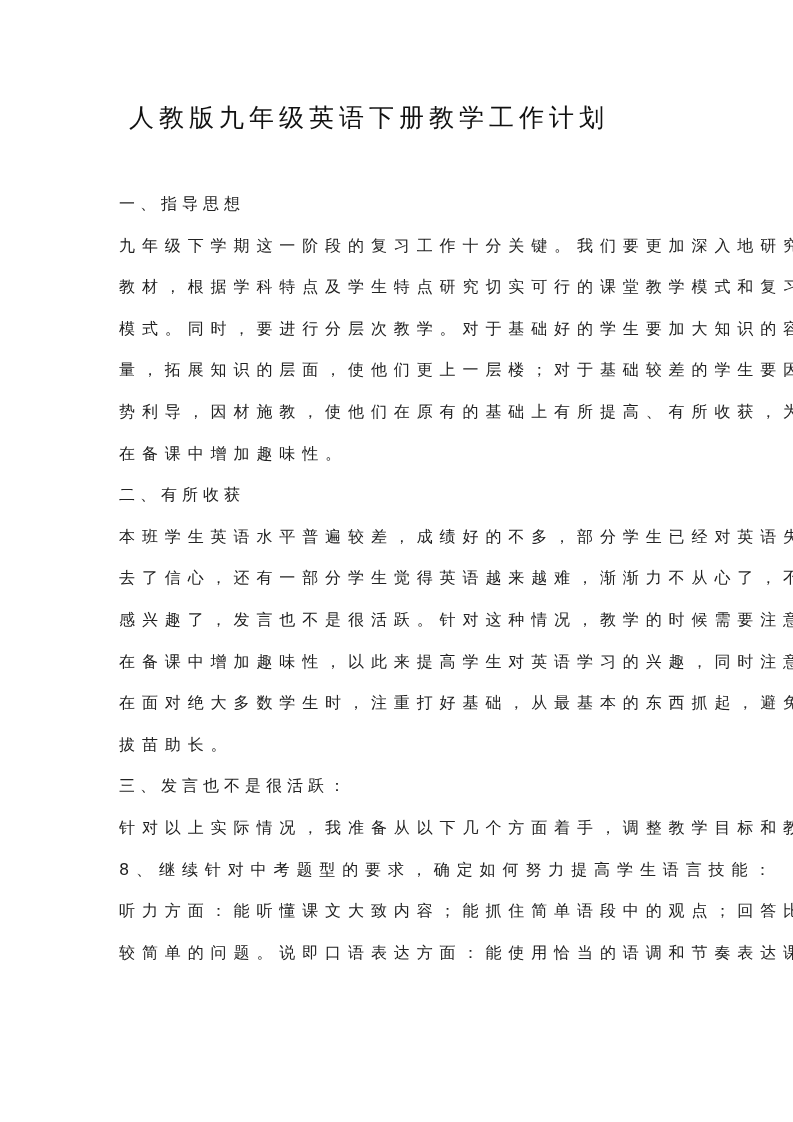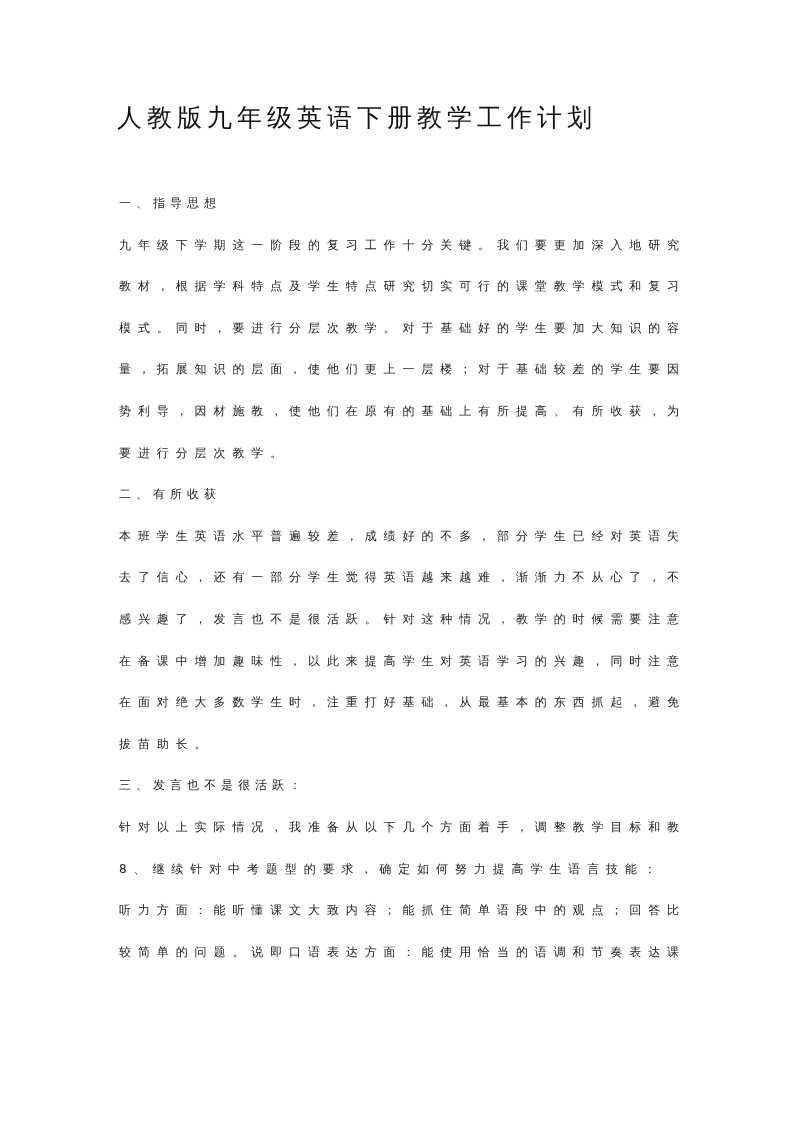--- a/index.html
+++ b/index.html
@@ -28,29 +28,30 @@
       left: 0;
       width: 714px;
       text-align: center;
       font-family: "DejaVu Serif", "Liberation Serif", serif;
       font-size: 25px;
       letter-spacing: 5px;
       line-height: 40px;
       color: #111;
       margin: 0;
       font-weight: normal;
+      padding-left: 12px;
     }
     .content {
       position: absolute;
       left: 119px;
       top: 183px;
       width: 560px;
     }
     .line {
-      font-size: 12px;
+      font-size: 16px;
       line-height: 41.6px;
       height: 41.6px;
       white-space: nowrap;
       letter-spacing: 6.9px;
       color: #222;
       margin: 0;
     }
     .heading {
       letter-spacing: 5px;
     }
@@ -67,21 +68,21 @@
   <div class="content">
 
     <div class="section">
       <p class="line heading">一、指导思想</p>
       <div class="para">
         <p class="line">九年级下学期这一阶段的复习工作十分关键。我们要更加深入地研究</p>
         <p class="line">教材，根据学科特点及学生特点研究切实可行的课堂教学模式和复习</p>
         <p class="line">模式。同时，要进行分层次教学。对于基础好的学生要加大知识的容</p>
         <p class="line">量，拓展知识的层面，使他们更上一层楼；对于基础较差的学生要因</p>
         <p class="line">势利导，因材施教，使他们在原有的基础上有所提高、有所收获，为</p>
-        <p class="line">要进行分层次教学。</p>
+        <p class="line">在备课中增加趣味性。</p>
       </div>
     </div>
 
     <div class="section">
       <p class="line heading">二、有所收获</p>
       <div class="para">
         <p class="line">本班学生英语水平普遍较差，成绩好的不多，部分学生已经对英语失</p>
         <p class="line">去了信心，还有一部分学生觉得英语越来越难，渐渐力不从心了，不</p>
         <p class="line">感兴趣了，发言也不是很活跃。针对这种情况，教学的时候需要注意</p>
         <p class="line">在备课中增加趣味性，以此来提高学生对英语学习的兴趣，同时注意</p>

